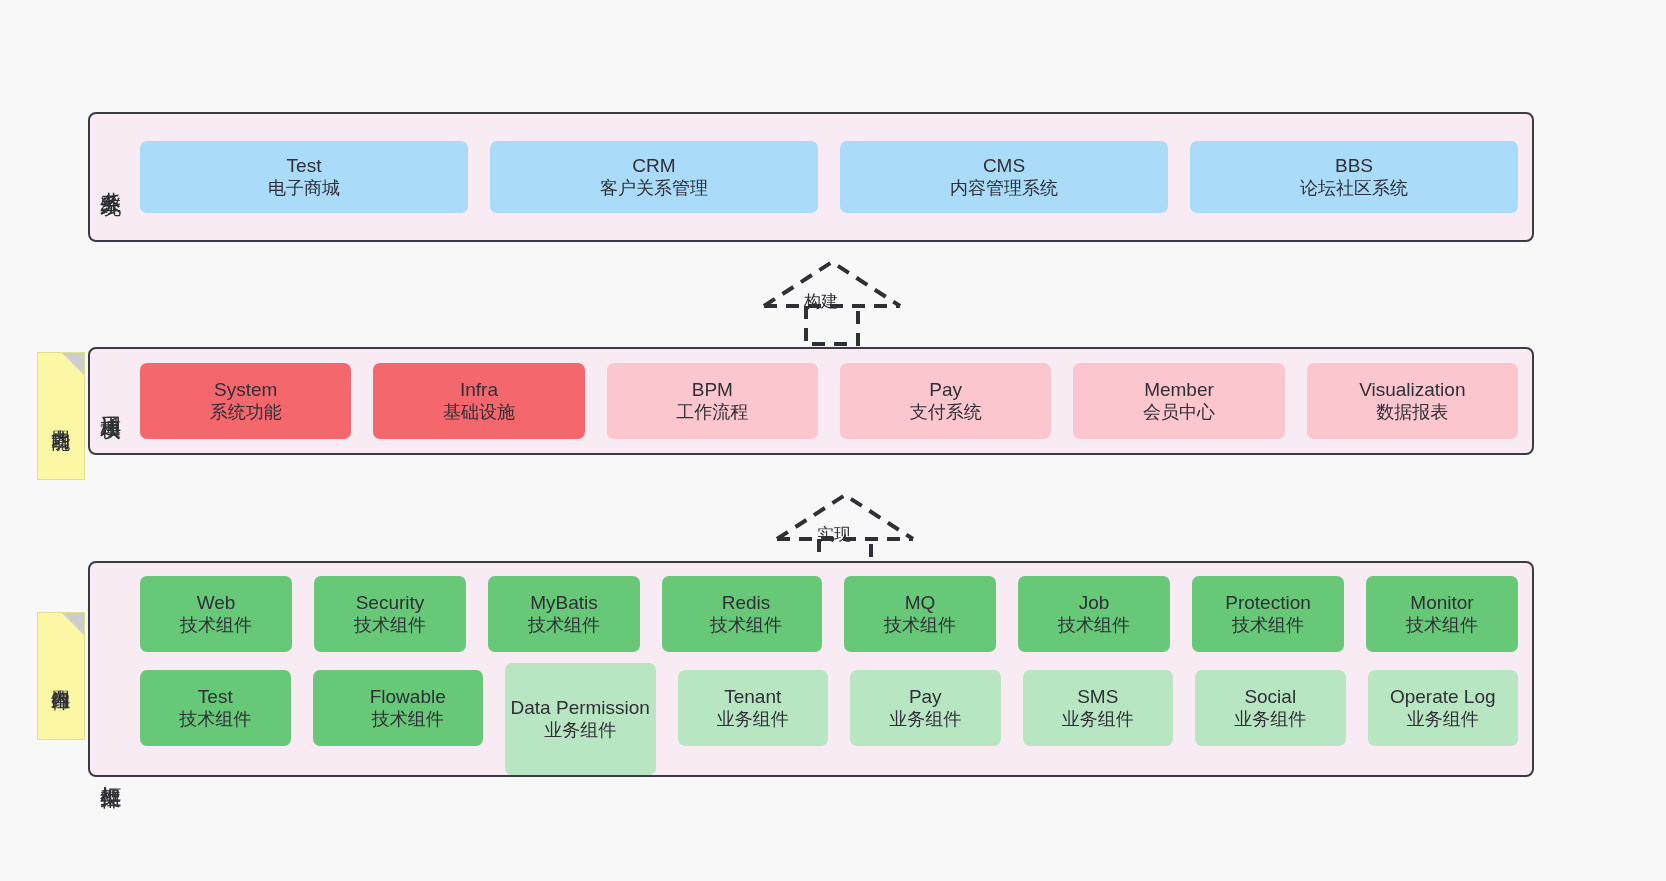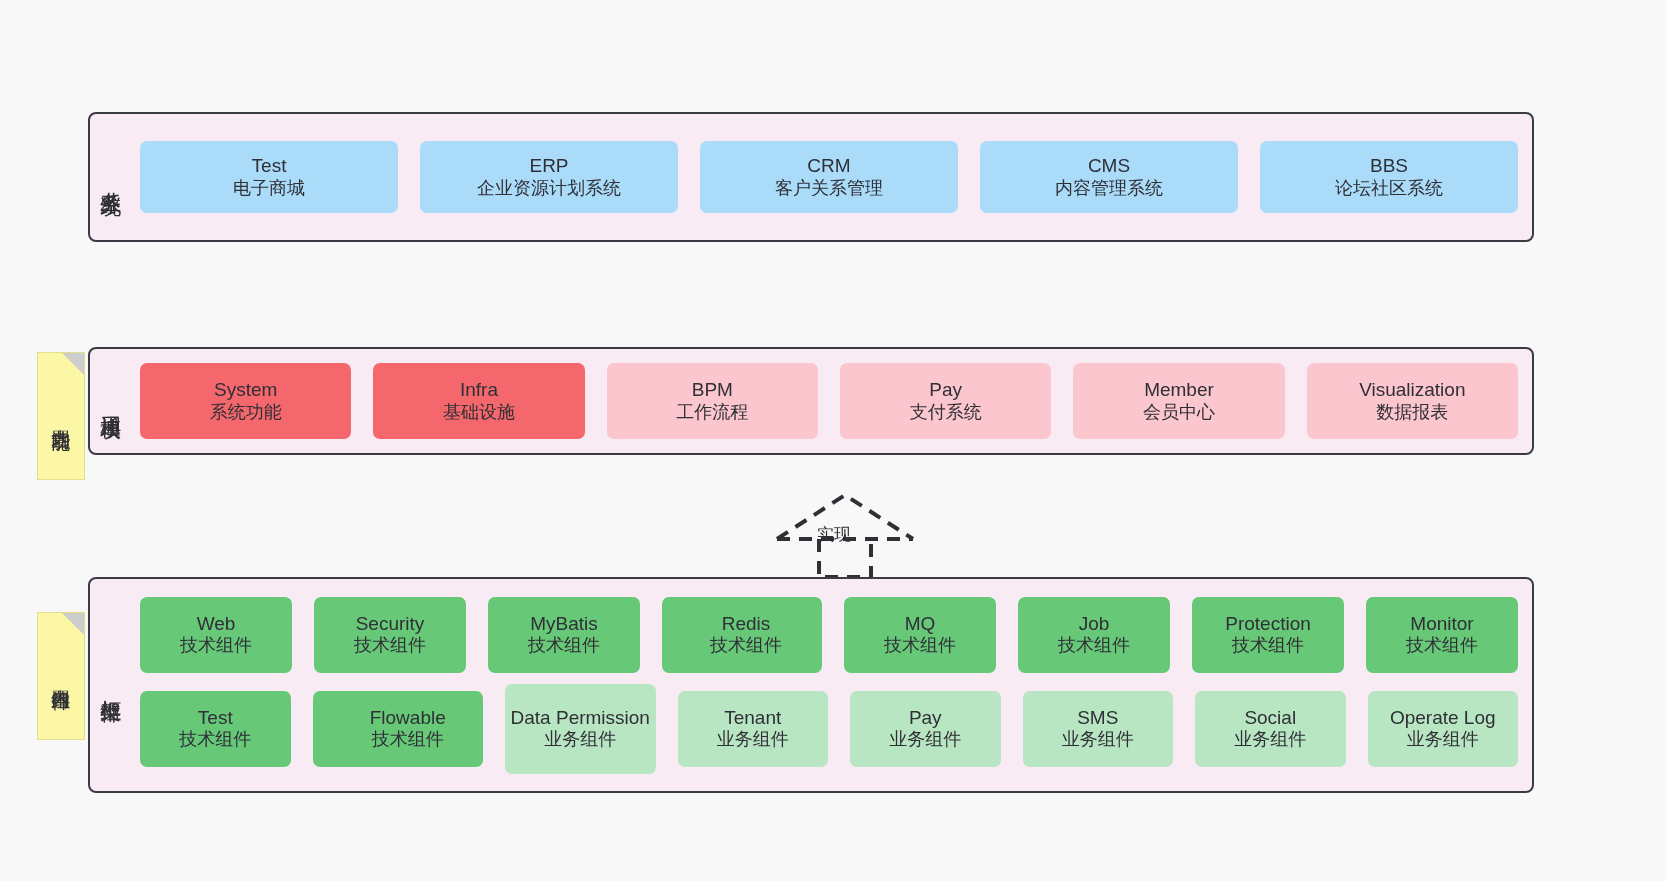--- a/index.html
+++ b/index.html
@@ -133,39 +133,43 @@
 
   <div class="layer" id="layer-business-systems" style="left:88px; top:112px; width:1446px; height:130px;">
     <div class="layer-title">业务系统</div>
     <div class="layer-body">
       <div class="row">
         <div class="cell c-blue" style="height:72px;">
           <span class="t1">Test</span>
           <span class="t2">电子商城</span>
         </div>
         <div class="cell c-blue" style="height:72px;">
-          <span class="t1">ERP</span>
-          <span class="t2">企业资源计划系统</span>
-        </div>
-        <div class="cell c-blue" style="height:72px;">
           <span class="t1">CRM</span>
           <span class="t2">客户关系管理</span>
         </div>
         <div class="cell c-blue" style="height:72px;">
           <span class="t1">CMS</span>
           <span class="t2">内容管理系统</span>
         </div>
         <div class="cell c-blue" style="height:72px;">
           <span class="t1">BBS</span>
           <span class="t2">论坛社区系统</span>
         </div>
       </div>
     </div>
   </div>
 
+  <div class="connector" style="left:758px; top:258px; width:148px; height:88px;">
+    <svg width="148" height="88" viewBox="0 0 148 88">
+      <path d="M6 48 L74 4 L142 48" fill="none" stroke="#2f2f36" stroke-width="4" stroke-dasharray="13 9" stroke-linecap="butt"></path>
+      <path d="M6 48 L142 48" fill="none" stroke="#2f2f36" stroke-width="4" stroke-dasharray="13 9"></path>
+      <path d="M48 48 L48 86 L100 86 L100 48" fill="none" stroke="#2f2f36" stroke-width="4" stroke-dasharray="13 9"></path>
+    </svg>
+    <div class="connector-label" style="left:46px; top:32px;">构建</div>
+  </div>
 
   <div class="note" style="left:37px; top:352px; width:48px; height:128px;">
     <span>内置功能</span>
   </div>
 
   <div class="layer" id="layer-common-modules" style="left:88px; top:347px; width:1446px; height:108px;">
     <div class="layer-title">通用模块</div>
     <div class="layer-body">
       <div class="row">
         <div class="cell c-red" style="height:76px;">
@@ -202,21 +206,21 @@
       <path d="M6 48 L142 48" fill="none" stroke="#2f2f36" stroke-width="4" stroke-dasharray="13 9"></path>
       <path d="M48 48 L48 86 L100 86 L100 48" fill="none" stroke="#2f2f36" stroke-width="4" stroke-dasharray="13 9"></path>
     </svg>
     <div class="connector-label" style="left:46px; top:32px;">实现</div>
   </div>
 
   <div class="note" style="left:37px; top:612px; width:48px; height:128px;">
     <span>内置组件</span>
   </div>
 
-  <div class="layer" id="layer-framework-components" style="left:88px; top:577px; width:1446px; height:216px;">
+  <div class="layer" id="layer-framework-components" style="left:88px; top:561px; width:1446px; height:216px;align-items:flex-end;">
     <div class="layer-title">框架组件</div>
     <div class="layer-body">
       <div class="row">
         <div class="cell c-green" style="height:76px;">
           <span class="t1">Web</span>
           <span class="t2">技术组件</span>
         </div>
         <div class="cell c-green" style="height:76px;">
           <span class="t1">Security</span>
           <span class="t2">技术组件</span>
@@ -248,21 +252,21 @@
       </div>
       <div class="row">
         <div class="cell c-green" style="height:76px;">
           <span class="t1">Test</span>
           <span class="t2">技术组件</span>
         </div>
         <div class="cell c-green" style="height:76px;padding-left:24px;">
           <span class="t1">Flowable</span>
           <span class="t2">技术组件</span>
         </div>
-        <div class="cell c-lightgreen" style="height:90px; margin-top:-7px;">
+        <div class="cell c-lightgreen" style="height:112px; margin-top:-7px;">
           <span class="t1">Data Permission</span>
           <span class="t2">业务组件</span>
         </div>
         <div class="cell c-lightgreen" style="height:76px;">
           <span class="t1">Tenant</span>
           <span class="t2">业务组件</span>
         </div>
         <div class="cell c-lightgreen" style="height:76px;">
           <span class="t1">Pay</span>
           <span class="t2">业务组件</span>

